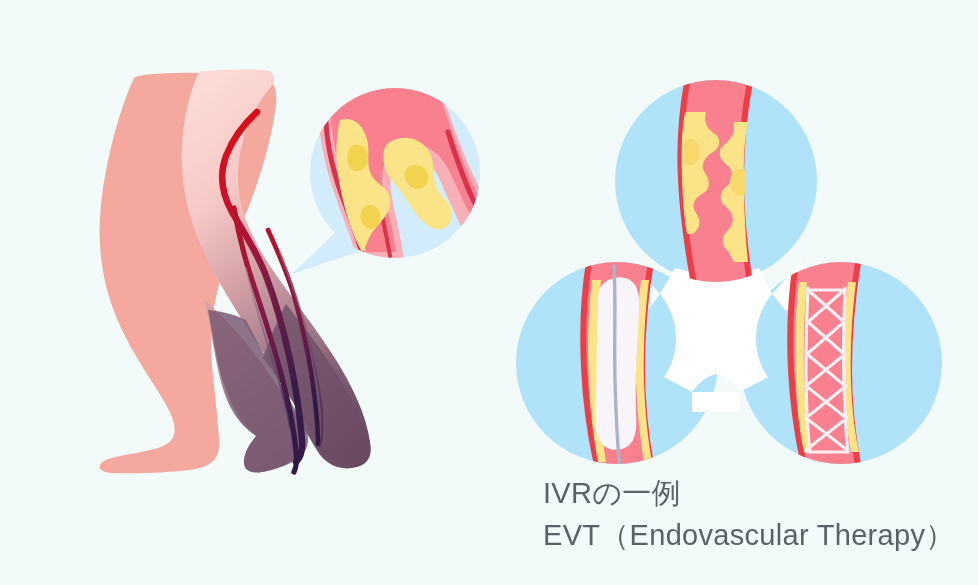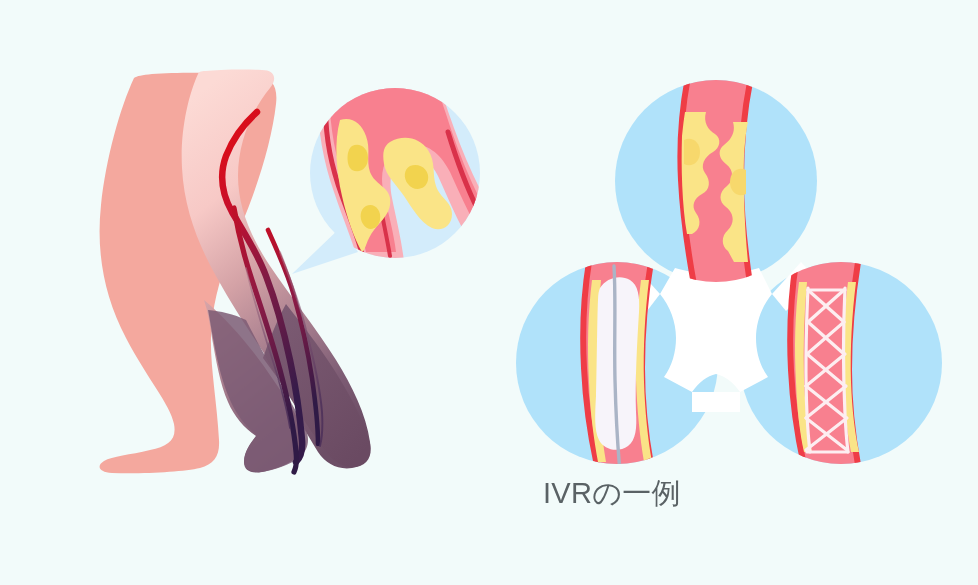--- a/index.html
+++ b/index.html
@@ -377,15 +377,16 @@
           <path d="M845,288 C843,330 843,372 845,414 C846,434 847,444 848,452"></path>
           <path d="M808,290 L845,290"></path>
           <path d="M807,452 L848,452"></path>
         </g>
       </g>
     </g>
   </svg>
 
   <div class="caption-block">
     <div class="caption-line">IVRの一例</div>
+    <div class="caption-line">EVT（Endovascular Therapy）</div>
   </div>
 
 </div>
 
 </body></html>

